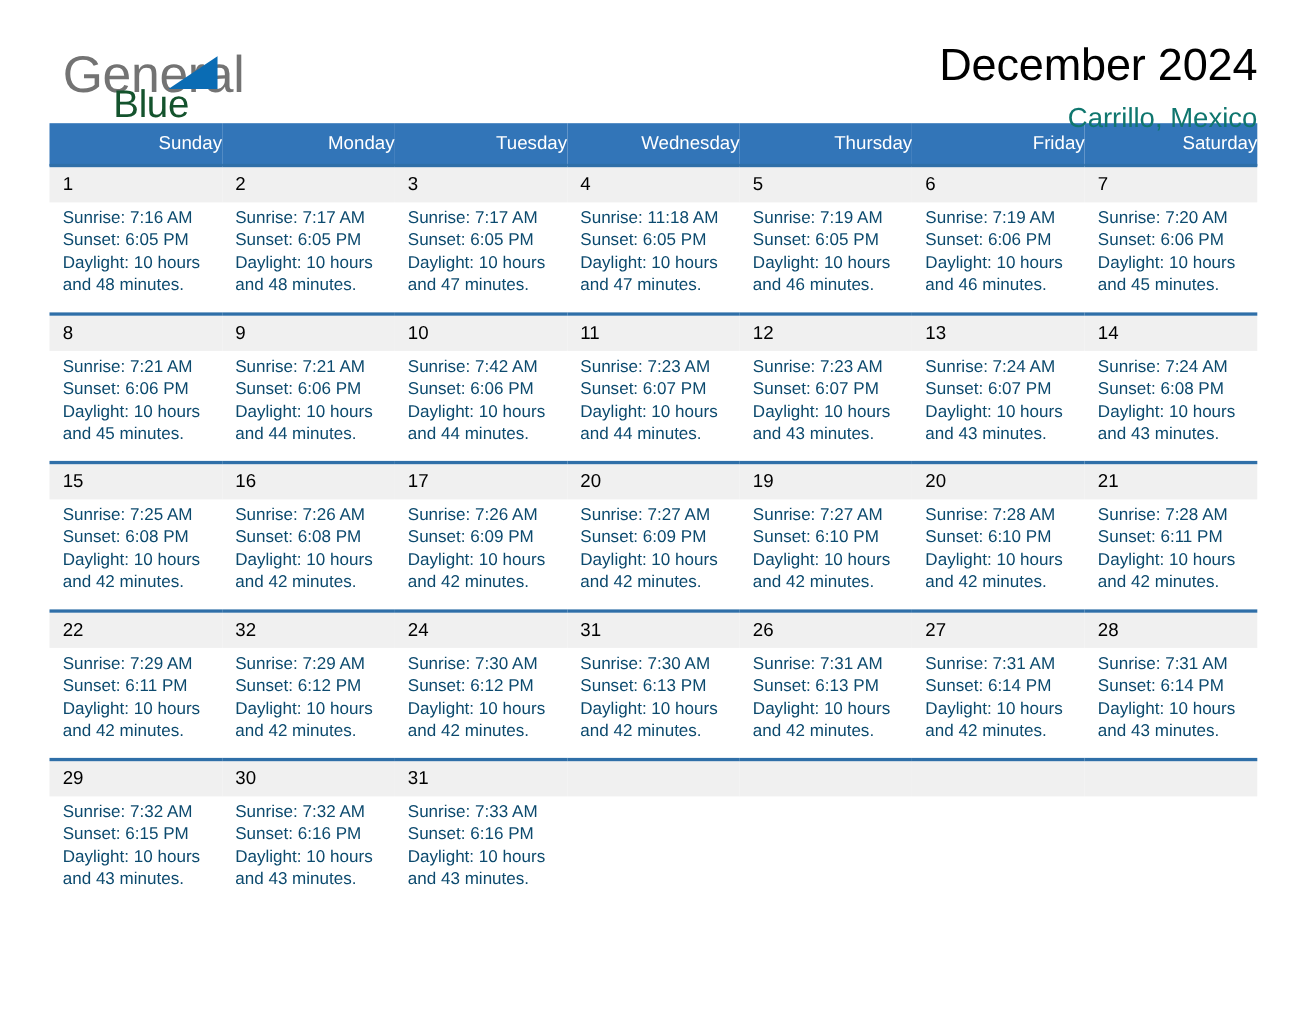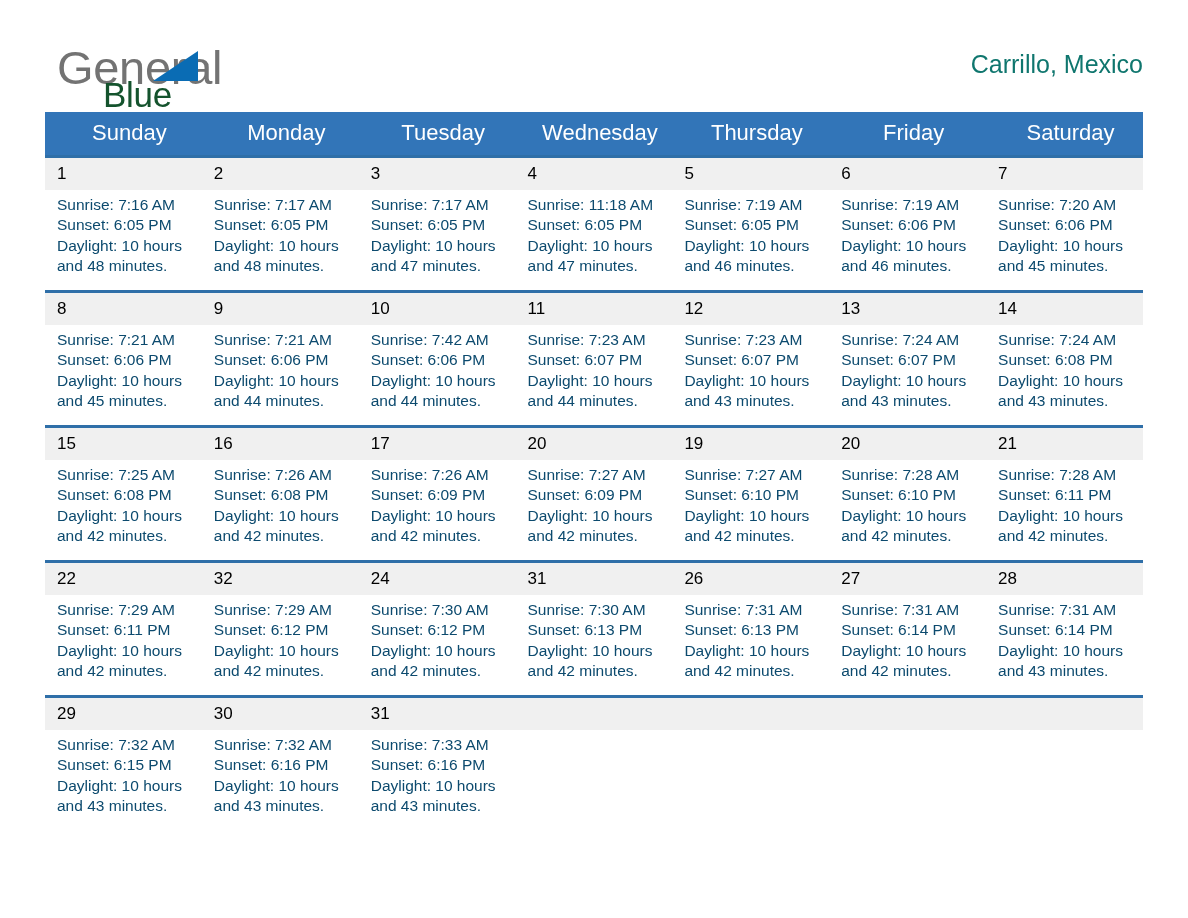--- a/index.html
+++ b/index.html
@@ -86,22 +86,22 @@
   
   .cal {
     width: 1098px;
     border-collapse: collapse;
     table-layout: fixed;
   }
   .dow-row th {
     background: #3275b8;
     color: #ffffff;
     font-weight: normal;
-    font-size: 22px;
-    text-align: center;
+    font-size: 17px;
+    text-align: right;
     padding: 8px 0 9px 12px;
     height: 18px;
     box-sizing: content-box;
     border: 0;
   }
   .week {
     height: 135px;
   }
   .cell {
     vertical-align: top;
@@ -135,20 +135,21 @@
 
   <div class="topbar">
 
     <div class="brand">
       <span class="brand-general">General</span>
       <span class="brand-tri"></span>
       <span class="brand-blue">Blue</span>
     </div>
 
     <div class="title-block">
+      <div class="cal-title">December 2024</div>
       <div class="cal-location">Carrillo, Mexico</div>
     </div>
 
   </div>
 
   <table class="cal">
     <thead>
       <tr class="dow-row">
         <th>Sunday</th>
         <th>Monday</th>

